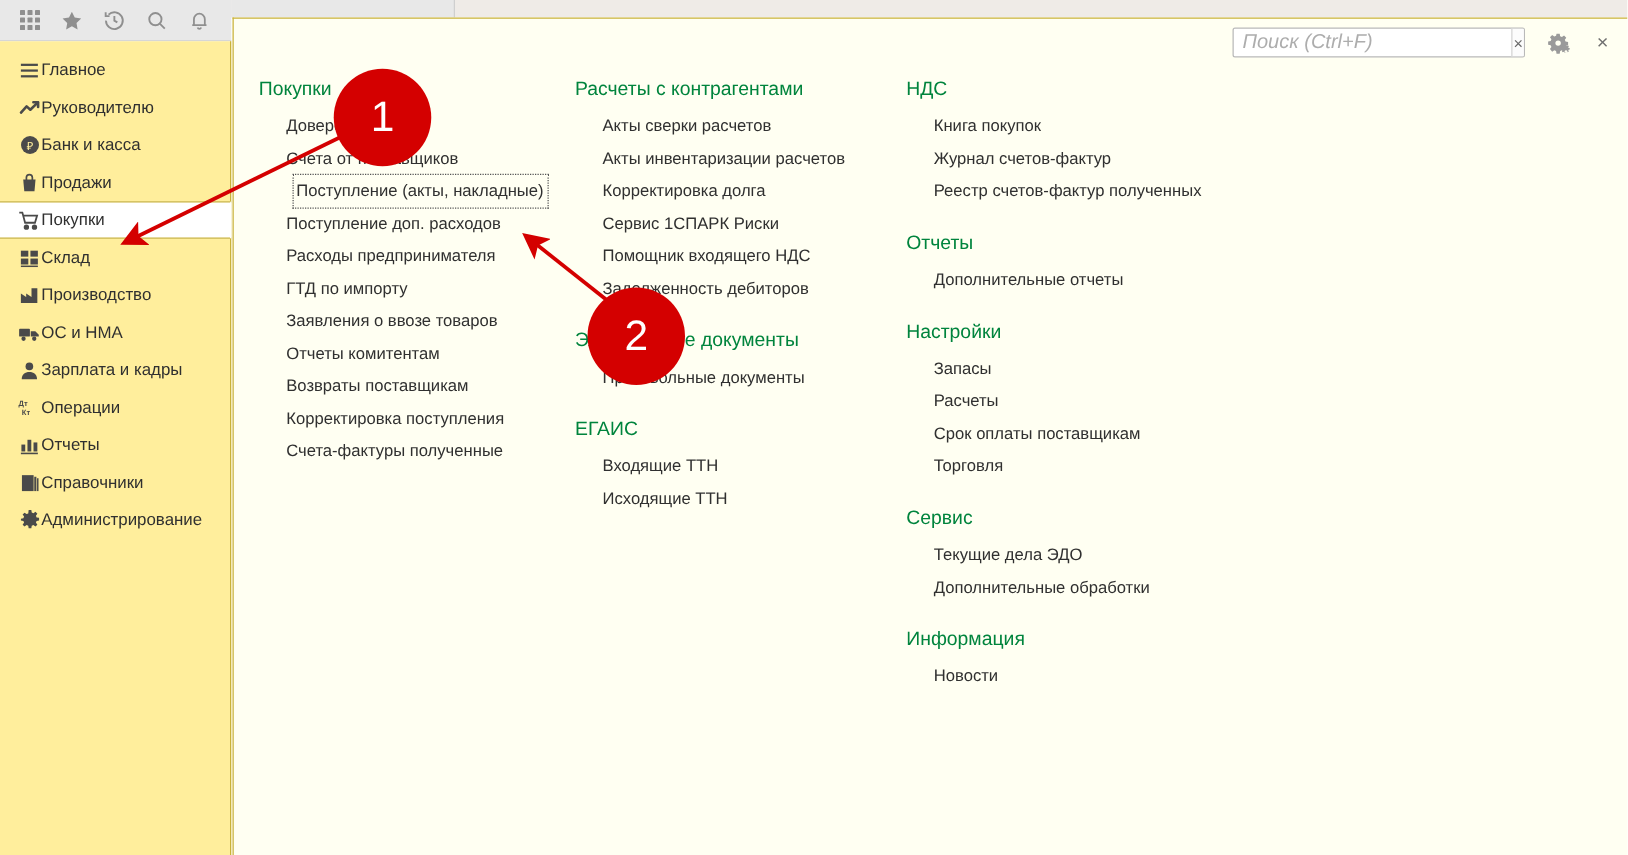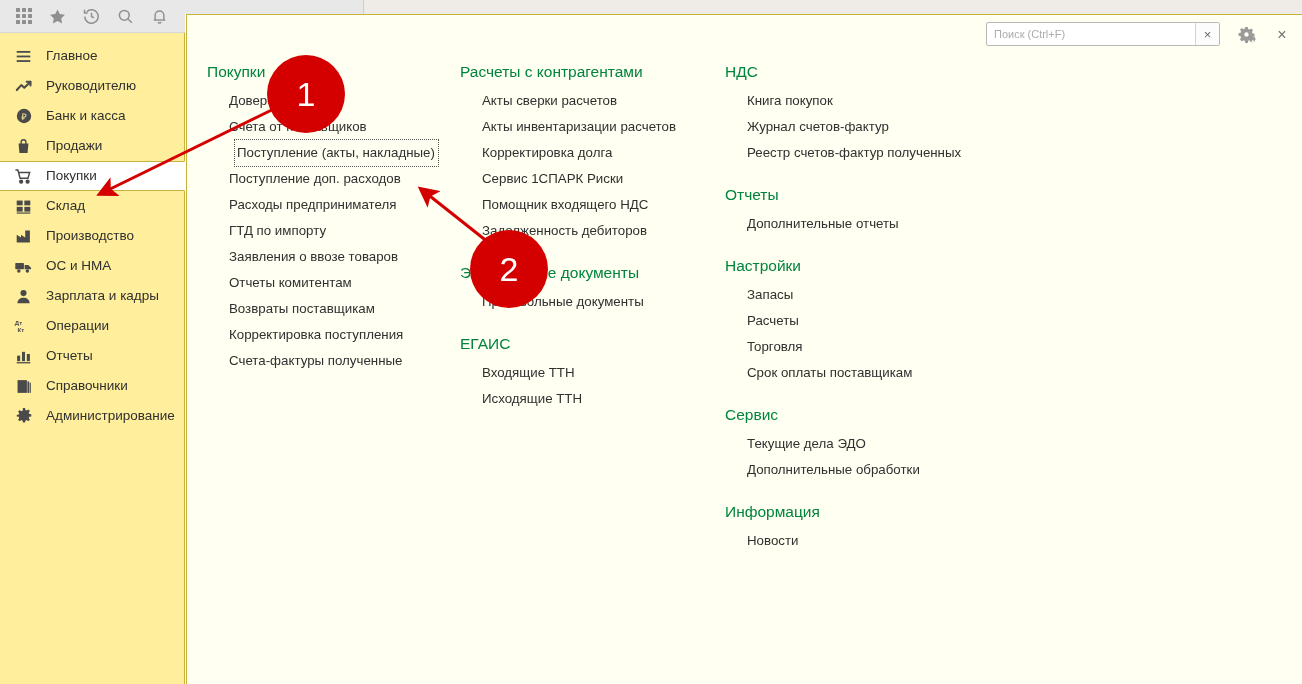--- a/index.html
+++ b/index.html
@@ -57,21 +57,20 @@
     width: 185px; height: 651px;
     background: #ffee9c;
     border-right: 1px solid #c9b23a;
     padding-top: 8px;
   }
   .sb-item {
     position: relative;
     height: 30px;
     display: flex; align-items: center;
     padding-left: 14px;
-    gap: 13px;
     color: #303030;
     font-size: 13.5px;
     cursor: pointer;
     white-space: nowrap;
   }
   .sb-item.sel {
     background: #ffffff;
     border-top: 1px solid #c9b23a;
     border-bottom: 1px solid #c9b23a;
     margin-left: -1px;
@@ -107,22 +106,23 @@
     background: #ffffff;
     border: 1px solid #b9b9b9;
     border-radius: 2px;
   }
   .search-input {
     flex: 1 1 auto;
     border: none; outline: none;
     background: transparent;
     padding: 0 7px;
     font-family: "Liberation Sans", sans-serif;
-    font-size: 11px;
+    font-size: 16px;
     color: #333;
+    font-style: italic;
   }
   .search-input::placeholder { color: #adadad; }
   .search-clear {
     width: 24px;
     border-left: 1px solid #d3d3d3;
     background: #fcfcfc;
     display: flex; align-items: center; justify-content: center;
     font-size: 13px; color: #6a6a6a;
     cursor: pointer;
   }
@@ -459,22 +459,22 @@
 
         <div class="group">
           <div class="group-title">Отчеты</div>
           <div><span class="m-item">Дополнительные отчеты</span></div>
         </div>
 
         <div class="group">
           <div class="group-title">Настройки</div>
           <div><span class="m-item">Запасы</span></div>
           <div><span class="m-item">Расчеты</span></div>
+          <div><span class="m-item">Срок оплаты поставщикам</span></div>
           <div><span class="m-item">Торговля</span></div>
-          <div><span class="m-item">Срок оплаты поставщикам</span></div>
         </div>
 
         <div class="group">
           <div class="group-title">Сервис</div>
           <div><span class="m-item">Текущие дела ЭДО</span></div>
           <div><span class="m-item">Дополнительные обработки</span></div>
         </div>
 
         <div class="group">
           <div class="group-title">Информация</div>

